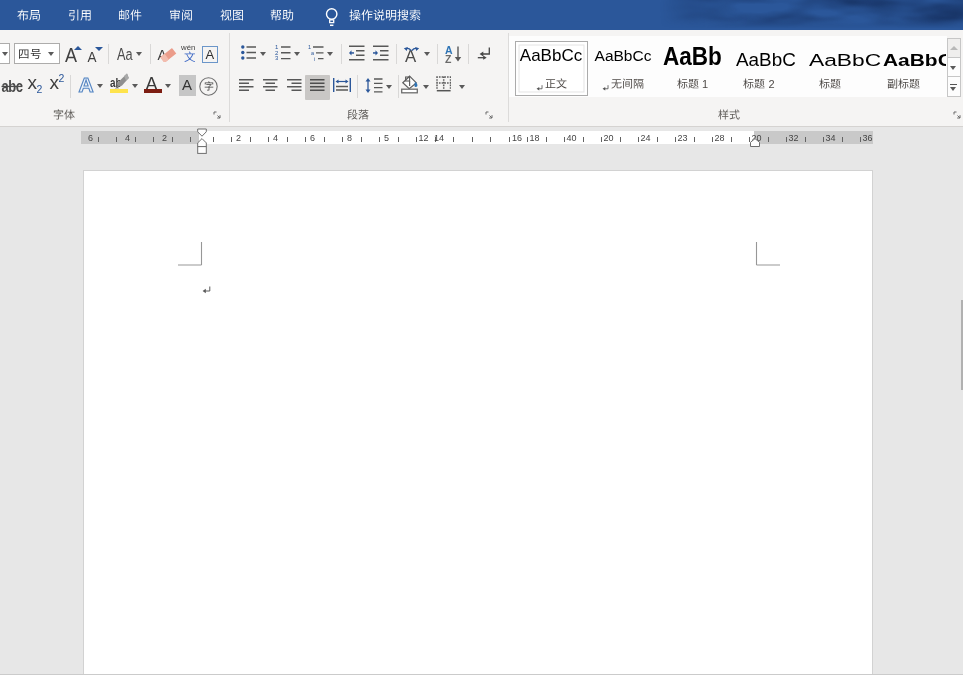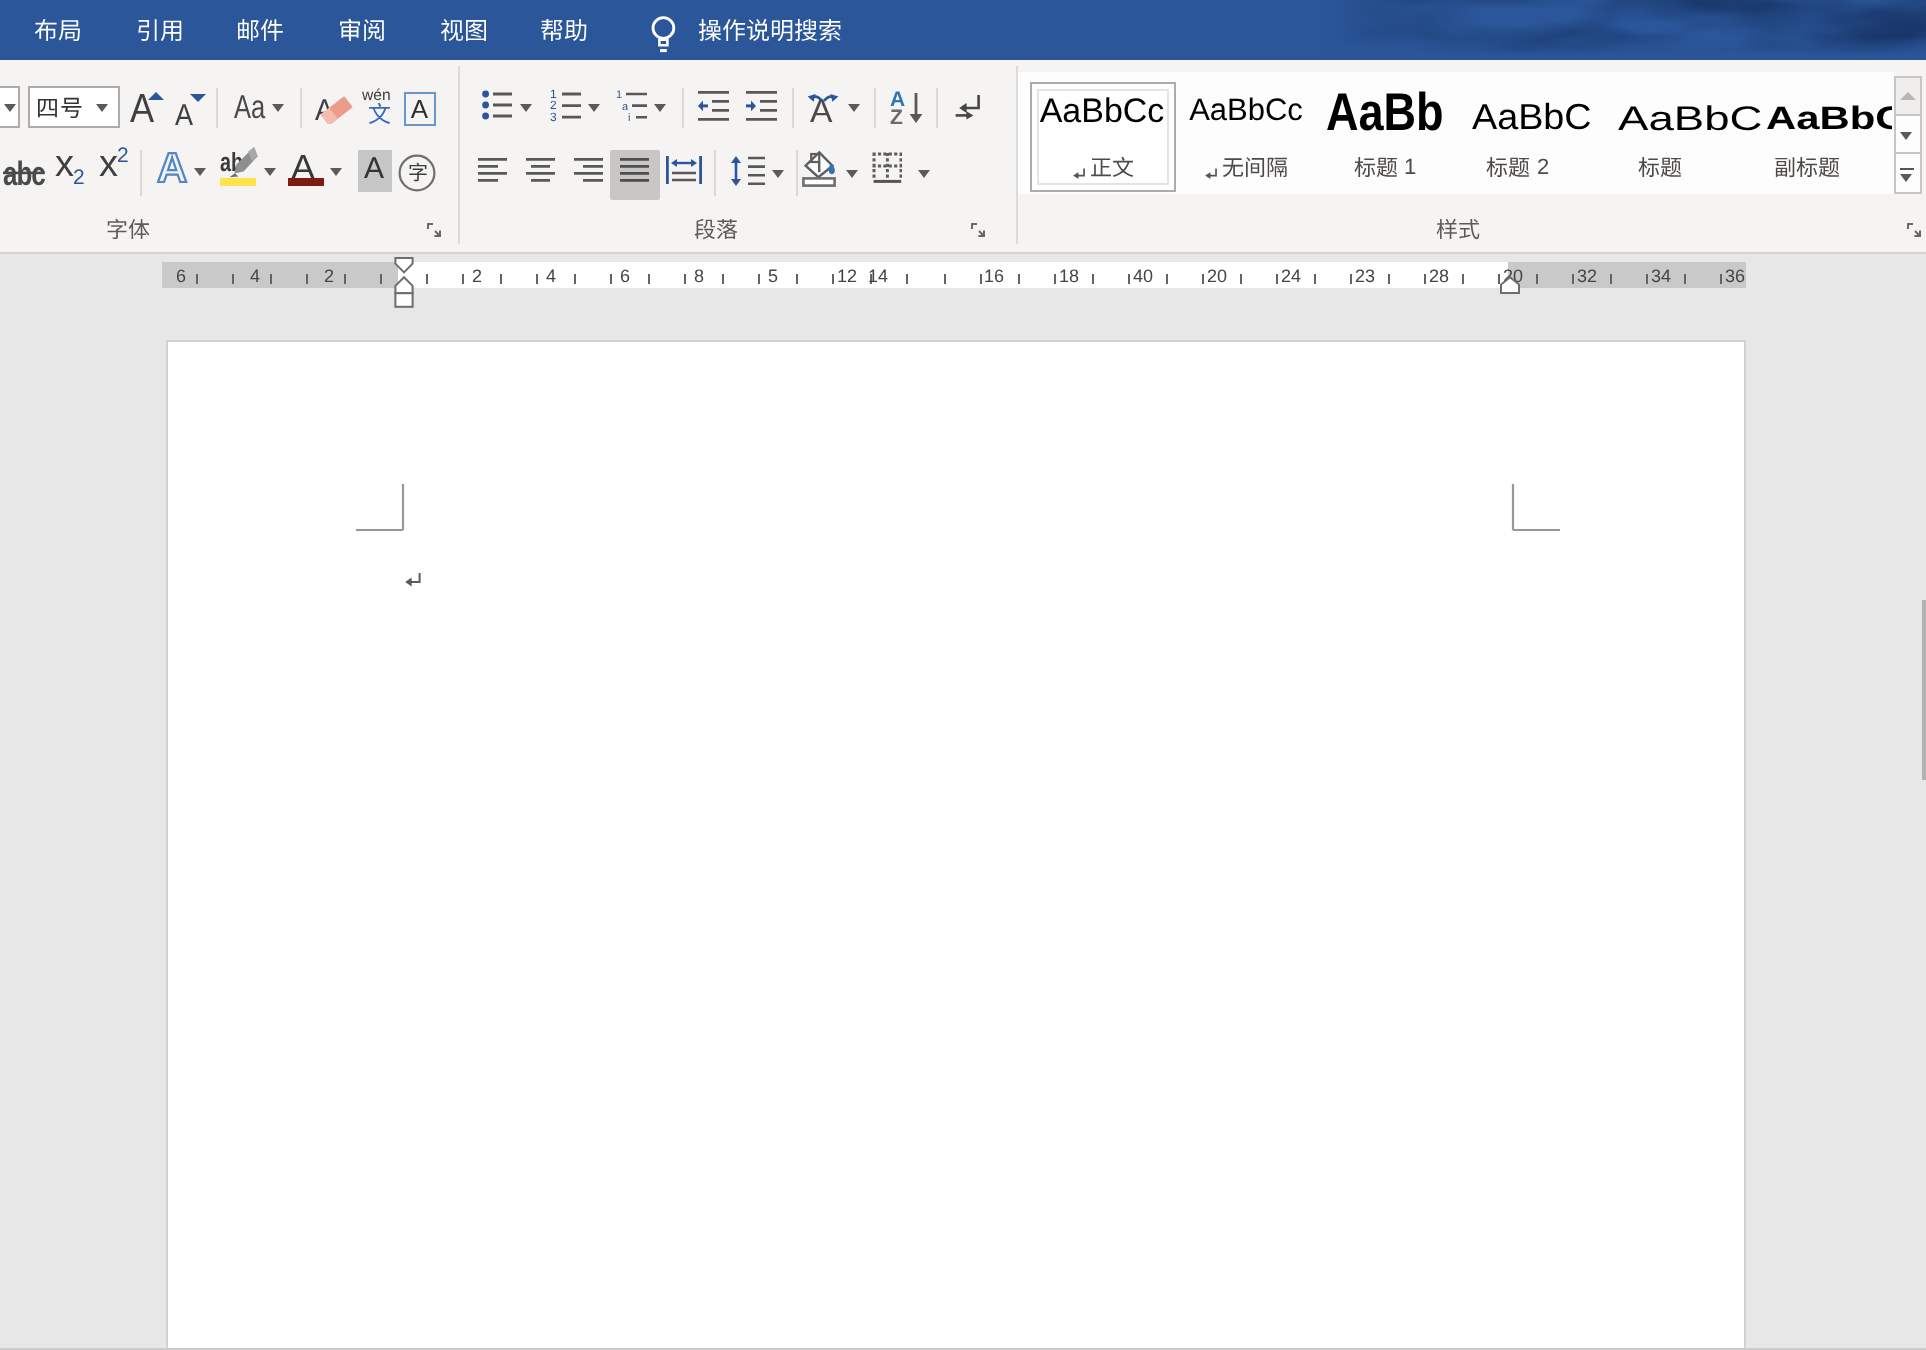--- a/index.html
+++ b/index.html
@@ -445,21 +445,21 @@
       <div class="rnum" style="left:80.5px">6</div>
       <div class="rnum" style="left:117.5px">4</div>
       <div class="rnum" style="left:154.5px">2</div>
       <div class="rnum" style="left:228.5px">2</div>
       <div class="rnum" style="left:265.5px">4</div>
       <div class="rnum" style="left:302.5px">6</div>
       <div class="rnum" style="left:339.5px">8</div>
       <div class="rnum" style="left:376.5px">5</div>
       <div class="rnum" style="left:413.5px">12</div>
       <div class="rnum" style="left:429px">14</div>
-      <div class="rnum" style="left:487px">16</div>
+      <div class="rnum" style="left:507px">16</div>
       <div class="rnum" style="left:524.5px">18</div>
       <div class="rnum" style="left:561.5px">40</div>
       <div class="rnum" style="left:598.5px">20</div>
       <div class="rnum" style="left:635.5px">24</div>
       <div class="rnum" style="left:672.5px">23</div>
       <div class="rnum" style="left:709.5px">28</div>
       <div class="rnum" style="left:746.5px">20</div>
       <div class="rnum" style="left:783.5px">32</div>
       <div class="rnum" style="left:820.5px">34</div>
       <div class="rnum" style="left:857.5px">36</div>

